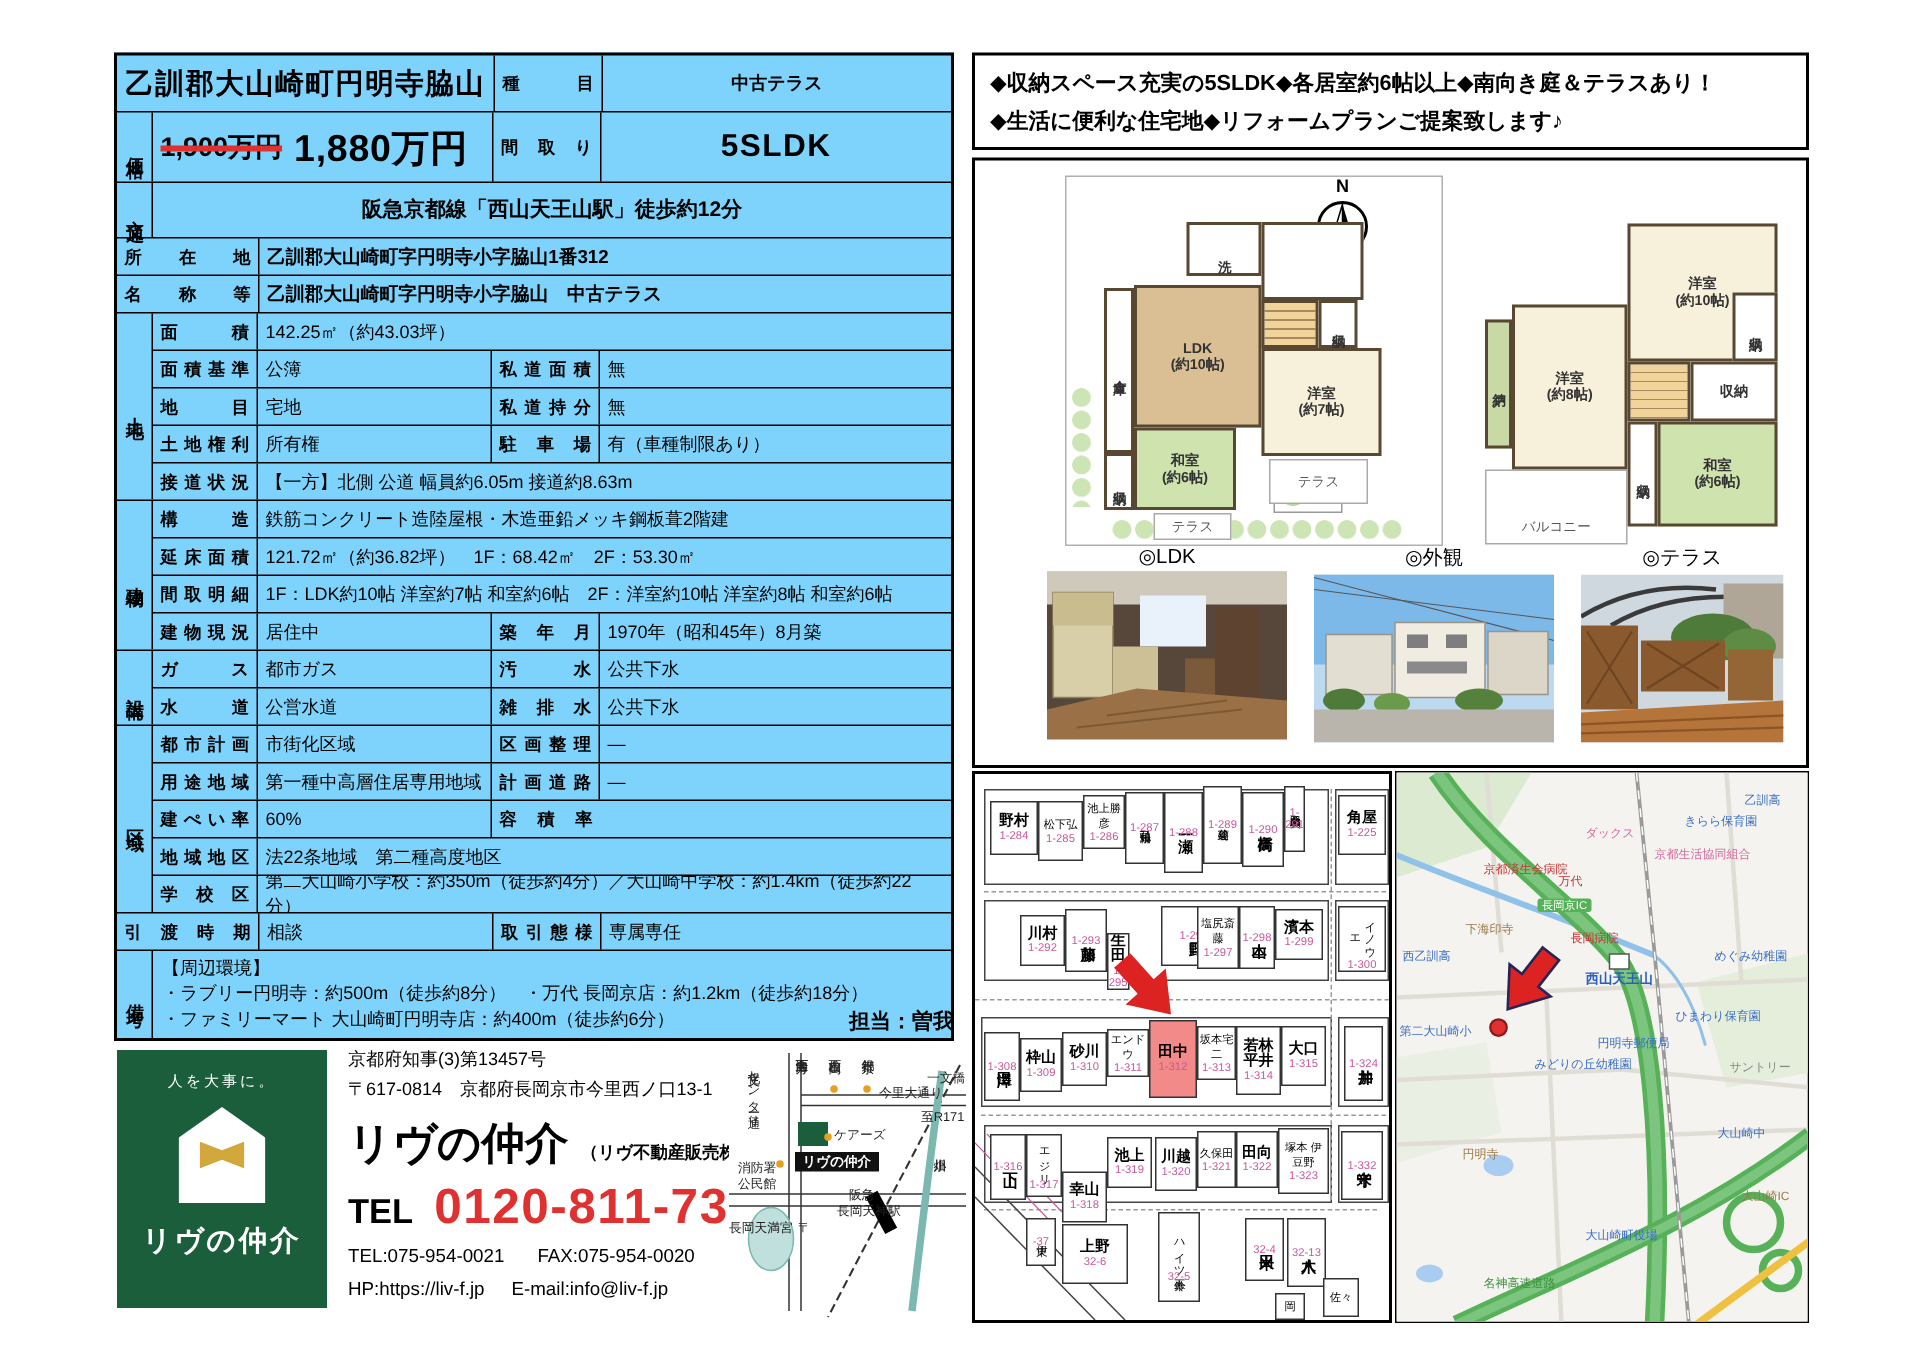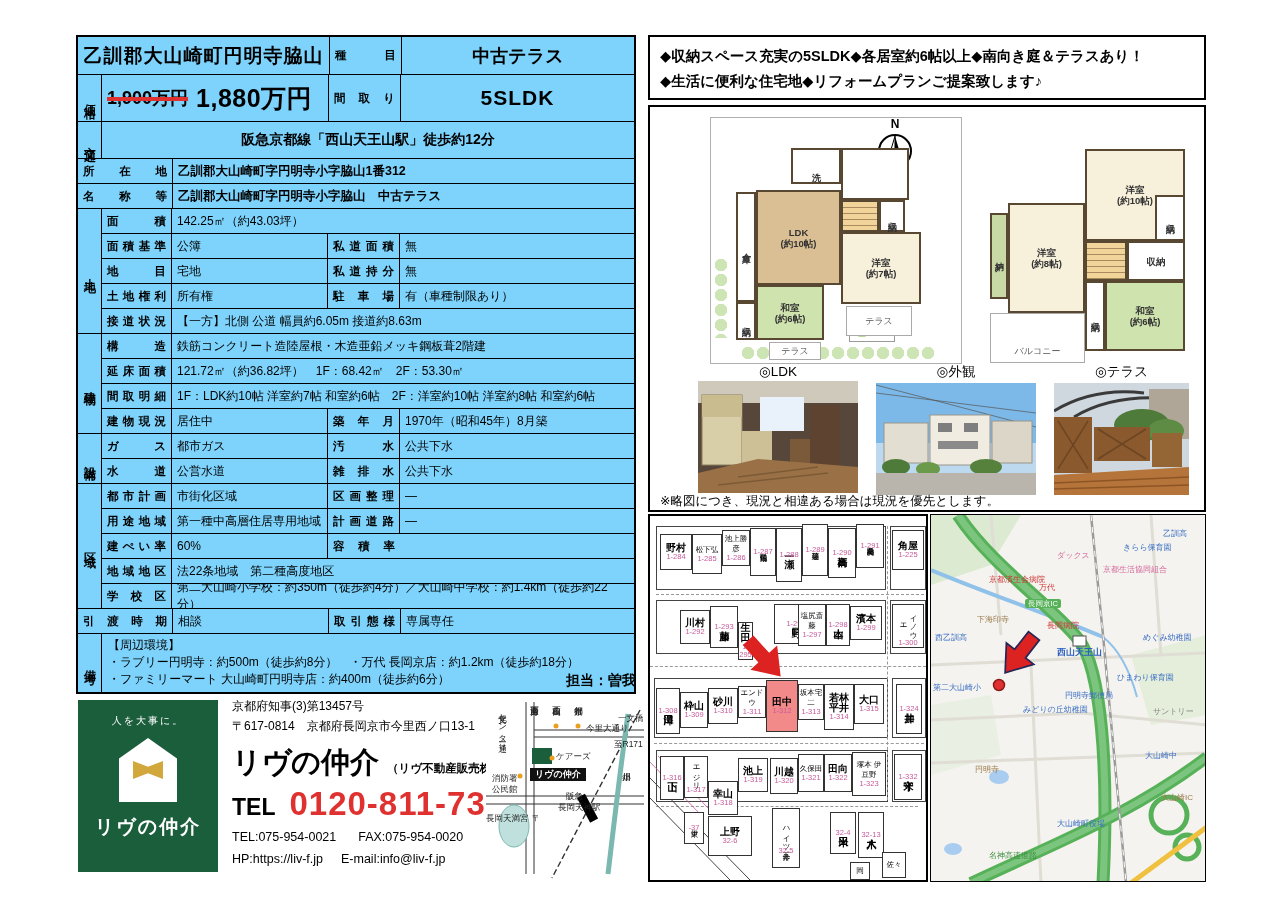--- a/index.html
+++ b/index.html
@@ -9,21 +9,21 @@
   .ptable{position:absolute;left:76px;top:35px;width:560px;border:2px solid #000;font-size:12px;background:#7dd3fc;box-sizing:border-box;}
   .trow{display:flex;border-bottom:1px solid #000;align-items:stretch;}
   .trow:last-child{border-bottom:none;}
   .cell{border-right:1px solid #000;display:flex;align-items:center;padding:0 5px;box-sizing:border-box;overflow:hidden;}
   .cell:last-child{border-right:none;}
   .h37{height:37px}.h46{height:46px}.h36{height:36px}.h24{height:24px}
   .w-k{width:70px}.w-v1{width:156px}.w-k2{width:72px}.w-v2{flex:1}.w-full{flex:1}
   .w-gk{width:95px}.w-t{width:252px}.w-sk{width:72px}.w-sv{flex:1}
   .cell.w-k .ct,.cell.w-k2 .ct,.key .ct{width:100%;font-weight:bold;text-align:justify;text-align-last:justify;font-size:11.5px;}
   .title{font-size:19px;font-weight:bold;justify-content:center;letter-spacing:1px;}
-  .bigval{font-size:18px;font-weight:bold;justify-content:center;}
+  .bigval{font-size:12px;font-weight:bold;justify-content:center;}
   .madoriVal{font-size:21px;font-weight:bold;justify-content:center;letter-spacing:1px;}
   .gcell{width:24px;border-right:1px solid #000;display:flex;align-items:center;justify-content:center;
          writing-mode:vertical-rl;text-orientation:upright;font-weight:bold;letter-spacing:3px;font-size:12px;box-sizing:border-box;flex:none;}
   .pricearea{width:227px;gap:8px;}
   .oldprice{font-size:18px;font-weight:bold;text-decoration:line-through;text-decoration-color:#e03131;text-decoration-thickness:4px;}
   .newprice{font-size:25px;font-weight:bold;letter-spacing:0.5px;}
   .centerv{justify-content:center;font-weight:bold;font-size:14px;}
   .addrval{font-weight:bold;font-size:12.5px;}
   .sect{display:flex;border-bottom:1px solid #000;}
   .sect .rows{flex:1;display:flex;flex-direction:column;}
@@ -637,21 +637,20 @@
           <line x1="34" y1="38" x2="4" y2="86" stroke="#6e4522" stroke-width="1.5"></line>
           <line x1="44" y1="46" x2="92" y2="76" stroke="#6e4522" stroke-width="1.5"></line>
           <line x1="92" y1="46" x2="44" y2="76" stroke="#6e4522" stroke-width="1.5"></line>
           <polygon points="0,112 135,112 135,84 0,92" fill="#b5743a"></polygon>
           <line x1="0" y1="100" x2="135" y2="94" stroke="#8e5524" stroke-width="1.5"></line>
           <line x1="0" y1="106" x2="135" y2="102" stroke="#8e5524" stroke-width="1.5"></line>
         </svg>
       </div>
     </div>
 
-    <div class="plannote">※略図につき、現況と相違ある場合は現況を優先とします。</div>
   </div>
 
   <div class="pmap">
     <div class="band" style="left:6px;top:10px;width:228px;height:62px;"></div>
     <div class="band" style="left:240px;top:10px;width:34px;height:62px;"></div>
     <div class="band" style="left:6px;top:84px;width:228px;height:52px;"></div>
     <div class="band" style="left:240px;top:84px;width:34px;height:52px;"></div>
     <div class="band" style="left:4px;top:162px;width:232px;height:58px;"></div>
     <div class="band" style="left:242px;top:162px;width:32px;height:58px;"></div>
     <div class="band" style="left:6px;top:234px;width:230px;height:50px;"></div>
@@ -697,21 +696,21 @@
         <div class="parcel vert sm" style="left: 152px; top: 8px; width: 26px; height: 52px;">
           <span class="pname">菊谷建</span>
           <span class="pno">1-289</span>
         </div>
 
         <div class="parcel vert" style="left: 178px; top: 12px; width: 28px; height: 50px;">
           <span class="pname">高橋</span>
           <span class="pno">1-290</span>
         </div>
 
-        <div class="parcel vert sm" style="left: 206px; top: 8px; width: 28px; height: 44px;">
+        <div class="parcel vert sm" style="left: 206px; top: 8px; width: 14px; height: 44px;">
           <span class="pname">桑田和美</span>
           <span class="pno">1-291</span>
         </div>
 
         <div class="parcel" style="left: 242px; top: 14px; width: 32px; height: 40px;">
           <span class="pname">角屋</span>
           <span class="pno">1-225</span>
         </div>
 
         <div class="parcel" style="left: 30px; top: 94px; width: 30px; height: 34px;">

